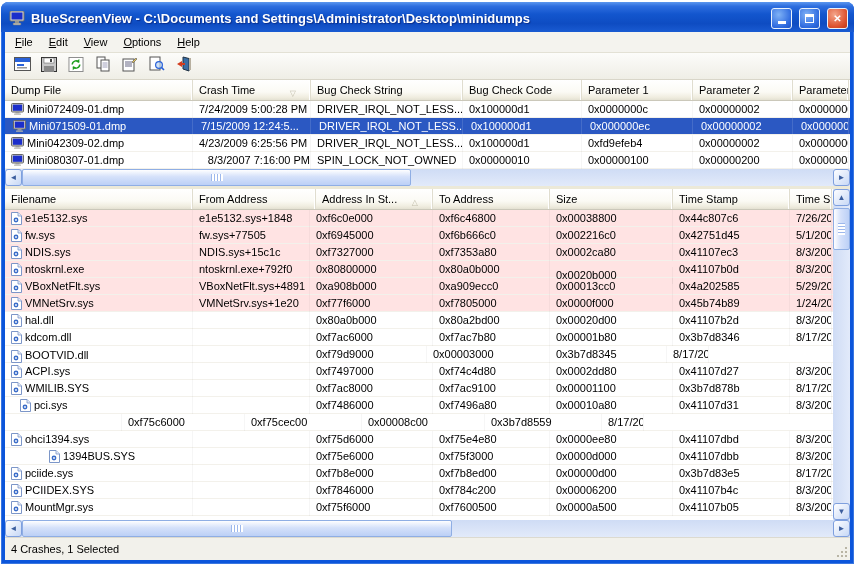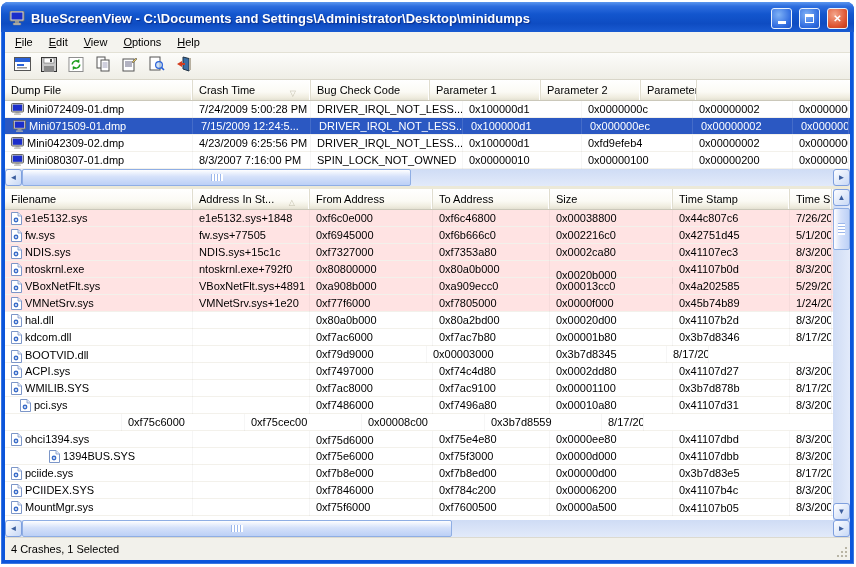--- a/index.html
+++ b/index.html
@@ -205,20 +205,21 @@
         </span>
       </span>
     </div>
 
     <div class="main">
 
       <div class="pane upper">
         <div class="lv-header" id="upper-header">
             <div class="hcell" style="width: 188px;">Dump File</div>
             <div class="hcell" style="width: 118px;">Crash Time<span class="sort-glyph">▽</span></div>
+            <div class="hcell" style="width: 152px;">Bug Check String</div>
             <div class="hcell" style="width: 119px;">Bug Check Code</div>
             <div class="hcell" style="width: 111px;">Parameter 1</div>
             <div class="hcell" style="width: 100px;">Parameter 2</div>
             <div class="hcell" style="width: 56px;">Parameter 3</div>
           </div>
         <div class="rows" id="upper-rows">
             <div class="lv-row">
               <div class="lv-cell" style="width: 188px;">
                 <span class="row-icon">
                   <svg width="13" height="12" viewBox="0 0 13 12">
@@ -316,21 +317,21 @@
                 <span class="row-icon">
                   <svg width="13" height="12" viewBox="0 0 13 12">
                     <rect x="0.5" y="0.5" width="12" height="8.5" rx="1" fill="#D0D0C8" stroke="#666"></rect>
                     <rect x="1.8" y="1.6" width="9.4" height="6.2" fill="#1B2ECB"></rect>
                     <rect x="4.5" y="9" width="4" height="1.4" fill="#999"></rect>
                     <rect x="3" y="10.4" width="7" height="1.4" rx="0.6" fill="#B5B5AC"></rect>
                   </svg>
                 </span>
                 <span>Mini080307-01.dmp</span>
               </div>
-              <div class="lv-cell" style="width: 118px;">
+              <div class="lv-cell" style="width: 118px; justify-content: flex-end;">
                 <span>8/3/2007 7:16:00 PM</span>
               </div>
               <div class="lv-cell" style="width: 152px;">
                 <span>SPIN_LOCK_NOT_OWNED</span>
               </div>
               <div class="lv-cell" style="width: 119px;">
                 <span>0x00000010</span>
               </div>
               <div class="lv-cell" style="width: 111px;">
                 <span>0x00000100</span>
@@ -354,22 +355,22 @@
         </div>
       </div>
 
       <div class="splitter"></div>
 
       <div class="pane lower">
         <div style="flex:1; display:flex; overflow:hidden;">
           <div style="flex:1; display:flex; flex-direction:column; overflow:hidden;">
             <div class="lv-header" id="lower-header">
                 <div class="hcell" style="width: 188px;">Filename</div>
+                <div class="hcell" style="width: 123px;">From Address</div>
                 <div class="hcell" style="width: 117px;">Address In St...<span class="sort-glyph">△</span></div>
-                <div class="hcell" style="width: 123px;">From Address</div>
                 <div class="hcell" style="width: 117px;">To Address</div>
                 <div class="hcell" style="width: 123px;">Size</div>
                 <div class="hcell" style="width: 117px;">Time Stamp</div>
                 <div class="hcell" style="width: 42px;">Time Str</div>
               </div>
             <div class="rows" id="lower-rows">
                 <div class="lv-row highlight">
                   <div class="lv-cell" style="width: 188px;">
                     <span class="row-icon">
                       <svg width="11" height="13" viewBox="0 0 11 13">
@@ -766,21 +767,21 @@
                         <path d="M7 0.5 L7 4 L10.5 4" fill="#E4ECF8" stroke="#7C96C8" stroke-width="0.8"></path>
                         <circle cx="5" cy="8" r="2.4" fill="#3A6CC8"></circle>
                         <circle cx="5" cy="8" r="0.9" fill="#fff"></circle>
                       </svg>
                     </span>
                     <span>ohci1394.sys</span>
                   </div>
                   <div class="lv-cell" style="width: 117px;">
                     <span></span>
                   </div>
-                  <div class="lv-cell" style="width: 123px; align-items: flex-end;">
+                  <div class="lv-cell" style="width: 123px;">
                     <span>0xf75d6000</span>
                   </div>
                   <div class="lv-cell" style="width: 117px;">
                     <span>0xf75e4e80</span>
                   </div>
                   <div class="lv-cell" style="width: 123px;">
                     <span>0x0000ee80</span>
                   </div>
                   <div class="lv-cell" style="width: 117px;">
                     <span>0x41107dbd</span>
@@ -899,21 +900,21 @@
                   </div>
                   <div class="lv-cell" style="width: 123px;">
                     <span>0xf75f6000</span>
                   </div>
                   <div class="lv-cell" style="width: 117px;">
                     <span>0xf7600500</span>
                   </div>
                   <div class="lv-cell" style="width: 123px;">
                     <span>0x0000a500</span>
                   </div>
-                  <div class="lv-cell" style="width: 117px; align-items: flex-end;">
+                  <div class="lv-cell" style="width: 117px;">
                     <span>0x41107b05</span>
                   </div>
                   <div class="lv-cell" style="width: 42px;">
                     <span>8/3/200</span>
                   </div>
                 </div>
               </div>
           </div>
           <div class="vscroll">
             <span class="sb-btn">▲</span>

